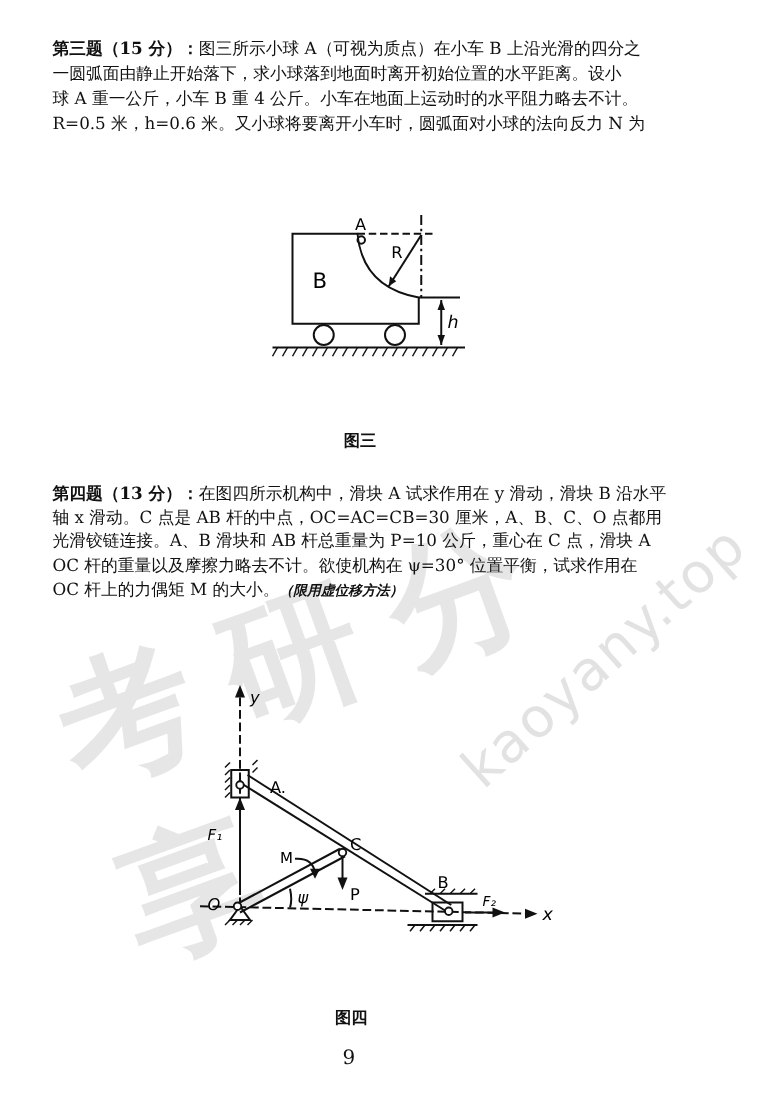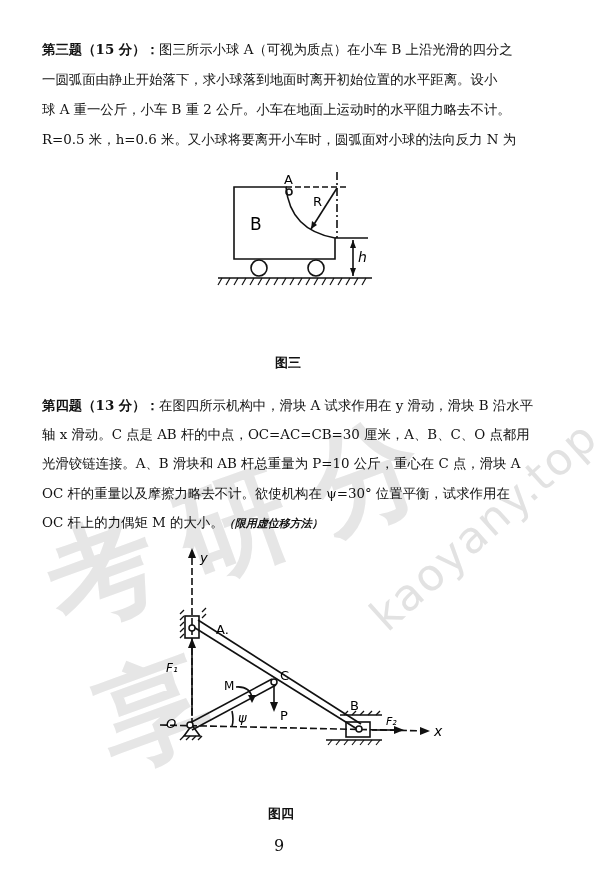--- a/index.html
+++ b/index.html
@@ -10,42 +10,42 @@
   .watermark {
     position: absolute; color: #e6e6e6; pointer-events: none; user-select: none;
     font-family: "DejaVu Sans", sans-serif;
   }
   .wm-cn { font-size: 110px; font-weight: bold; transform: rotate(-20deg); }
   .wm-en { font-size: 44px; transform: rotate(-42deg); letter-spacing: 2px; color: #e2e2e2; }
   .problem {
     position: absolute; left: 42px; width: 528px;
     font-size: 13.4px; line-height: 20px; text-align: justify;
   }
-  .problem .line { display: block; white-space: nowrap; margin-top: 10px; }
+  .problem .line { display: block; white-space: nowrap; }
   .p3 { top: 29px; }
   .p4 { top: 386px; line-height: 19.2px; }
   .bold { font-weight: bold; }
   .hand { font-family: Liberation Mono, monospace; font-style: italic; font-weight: bold; font-size: 11px; }
   .fig-caption {
     position: absolute; font-size: 13px; font-weight: bold;
     font-family: "DejaVu Sans", sans-serif;
   }
   .page-num { position: absolute; left: 274px; top: 836px; font-size: 16px; }
   svg text { font-family: "DejaVu Sans", sans-serif; }
 </style>
 </head>
 <body>
 
 <div class="watermark wm-cn" style="left:60px; top:420px; letter-spacing:30px;">考研分享</div>
 <div class="watermark wm-en" style="left:340px; top:500px;">kaoyany.top</div>
 
 <div class="problem p3">
   <span class="line"><span class="bold">第三题（15 分）：</span><span>图三所示小球 A（可视为质点）在小车 B 上沿光滑的四分之</span></span>
   <span class="line">一圆弧面由静止开始落下，求小球落到地面时离开初始位置的水平距离。设小</span>
-  <span class="line">球 A 重一公斤，小车 B 重 2 公斤。小车在地面上运动时的水平阻力略去不计。</span>
+  <span class="line">球 A 重一公斤，小车 B 重 4 公斤。小车在地面上运动时的水平阻力略去不计。</span>
   <span class="line">R=0.5 米，h=0.6 米。又小球将要离开小车时，圆弧面对小球的法向反力 N 为</span>
 </div>
 
 <svg style="position:absolute; left:200px; top:160px;" width="200" height="140" viewBox="0 0 200 140">
   <g stroke="#111" stroke-width="1.6" fill="none">
 
     <path d="M34 27 L86 27 Q 90 70 135 78 L135 99 L34 99 Z"></path>
 
     <line x1="86" y1="27" x2="148" y2="27" stroke-dasharray="6,3"></line>
 
@@ -87,21 +87,21 @@
     <line x1="150" y1="118" x2="146" y2="125"></line>
       <line x1="158" y1="118" x2="154" y2="125"></line>
     <line x1="166" y1="118" x2="162" y2="125"></line>
   </g>
   <text x="84" y="24" font-size="13">A</text>
   <text x="50" y="70" font-size="17">B</text>
   <text x="113" y="46" font-size="13">R</text>
   <text x="158" y="102" font-size="14" font-style="italic">h</text>
 </svg>
 
-<div class="fig-caption" style="left:275px; top:354px;">图三</div>
+<div class="fig-caption" style="left:275px; top:344px;">图三</div>
 
 <div class="problem p4">
   <span class="line"><span class="bold">第四题（13 分）：</span><span>在图四所示机构中，滑块 A 试求作用在 y 滑动，滑块 B 沿水平</span></span>
   <span class="line">轴 x 滑动。C 点是 AB 杆的中点，OC=AC=CB=30 厘米，A、B、C、O 点都用</span>
   <span class="line">光滑铰链连接。A、B 滑块和 AB 杆总重量为 P=10 公斤，重心在 C 点，滑块 A</span>
   <span class="line">OC 杆的重量以及摩擦力略去不计。欲使机构在 ψ=30° 位置平衡，试求作用在</span>
   <span class="line"><span>OC 杆上的力偶矩 M 的大小。</span><span class="hand">（限用虚位移方法）</span></span>
 </div>
 
 <svg style="position:absolute; left:150px; top:540px;" width="320" height="220" viewBox="0 0 320 220">

